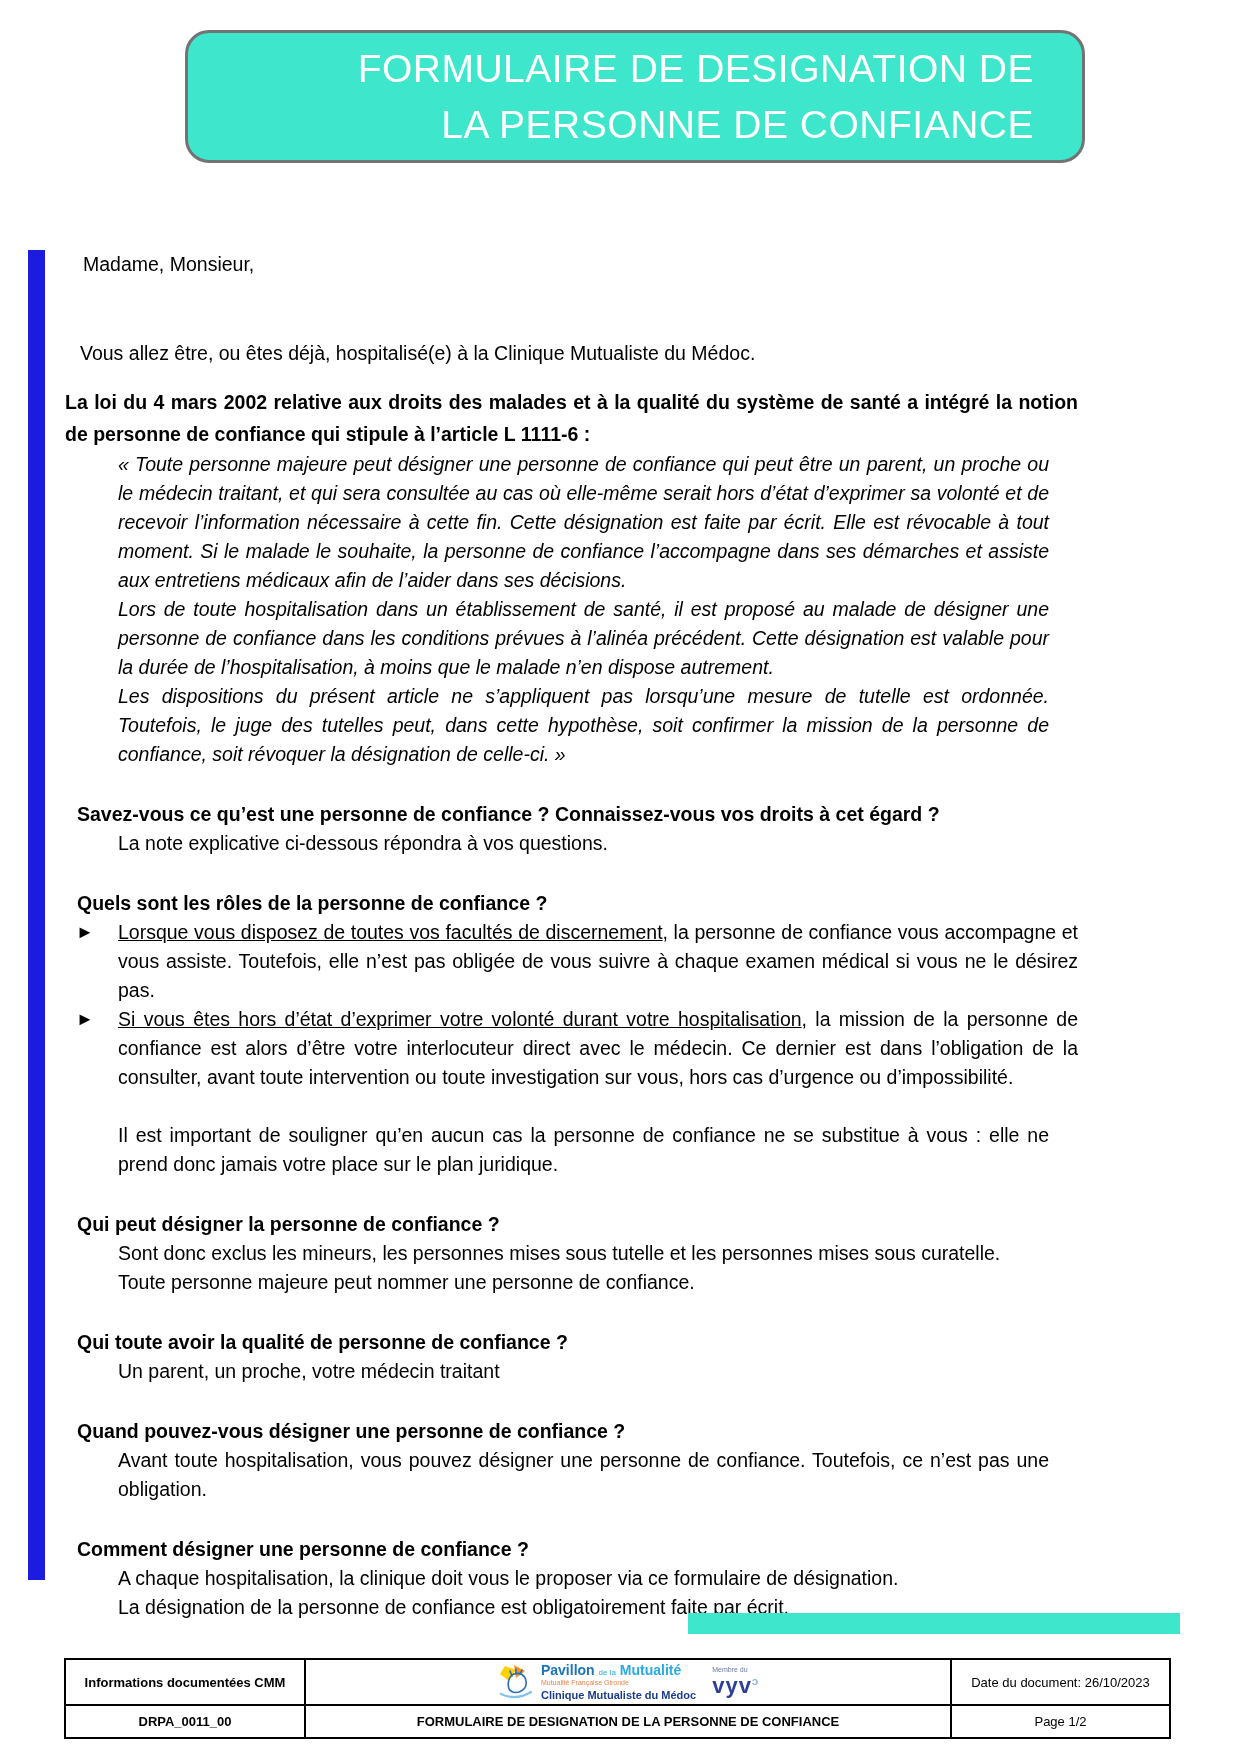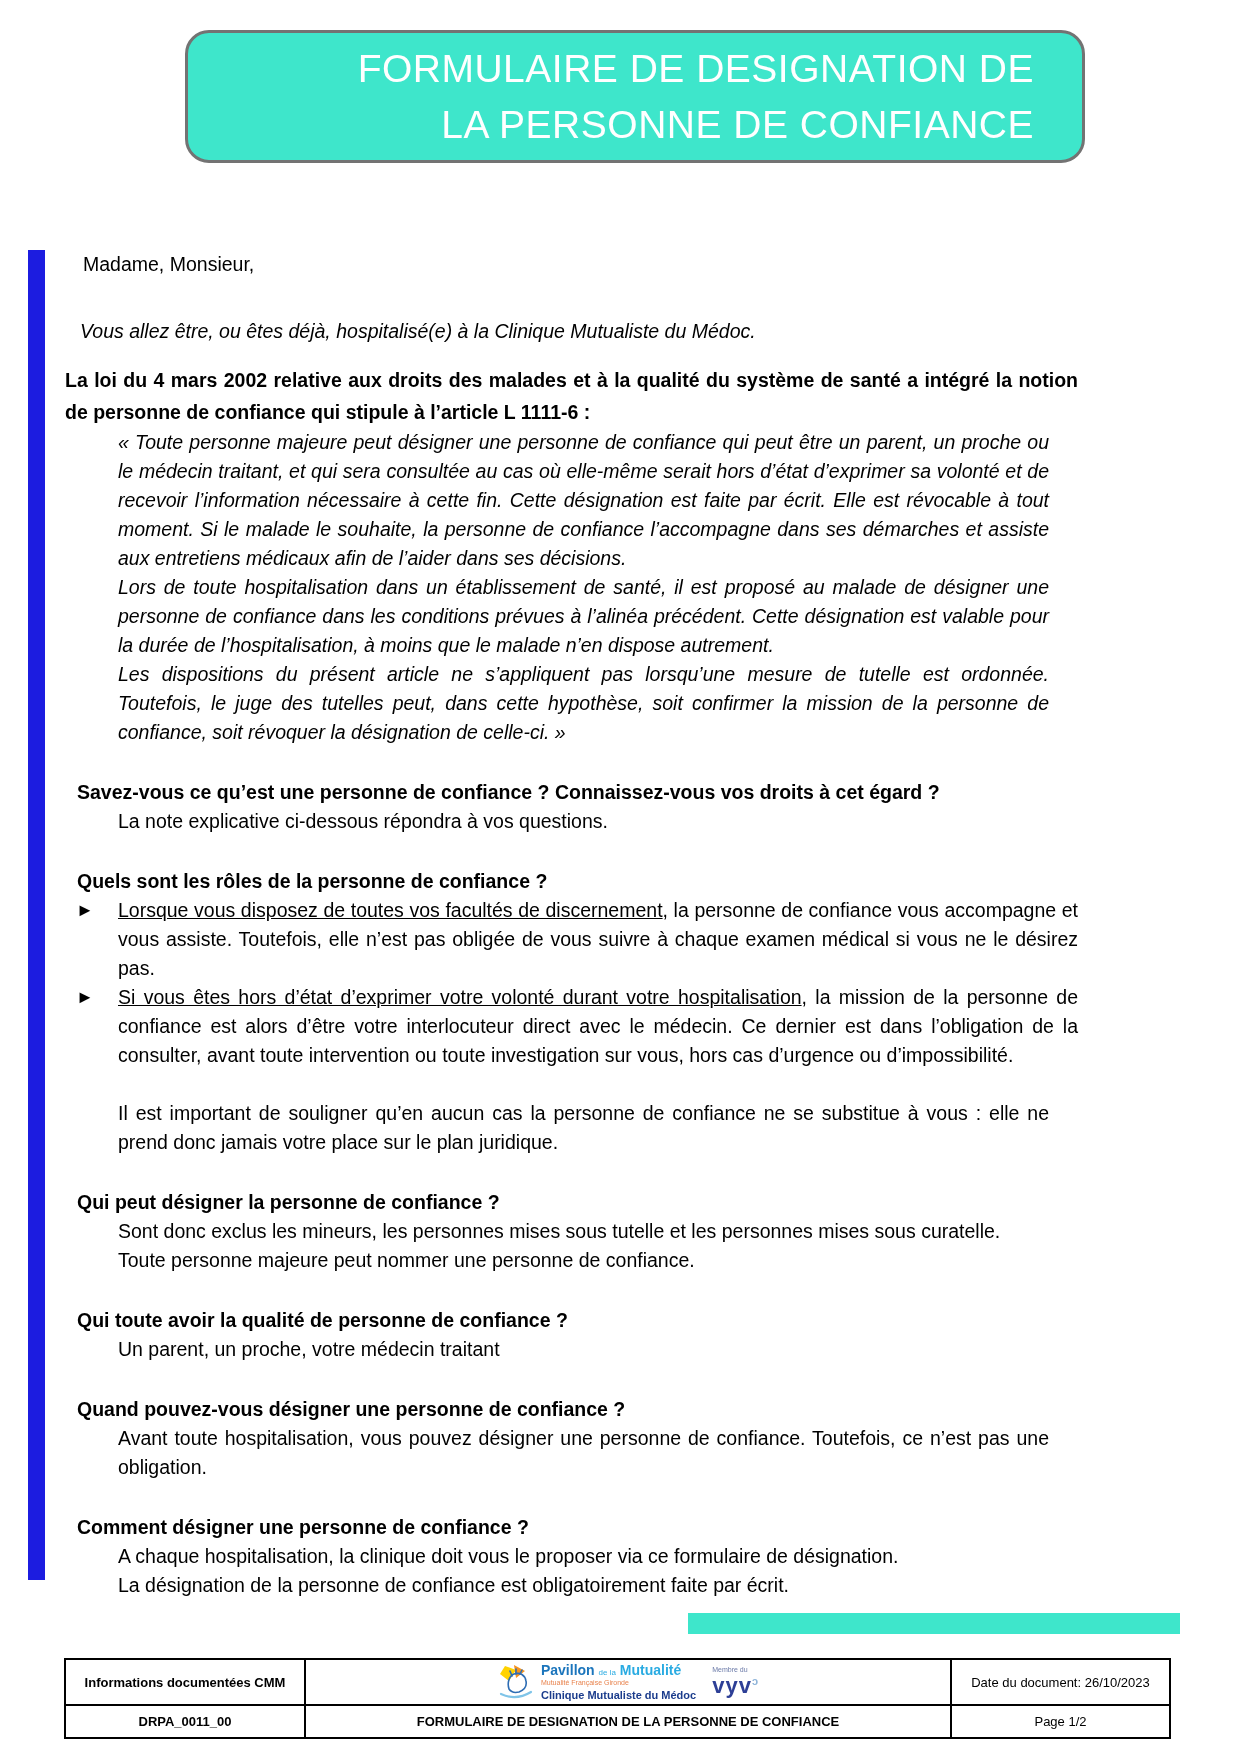--- a/index.html
+++ b/index.html
@@ -41,21 +41,21 @@
   }
 
   
   .content {
     position:absolute; left:65px; top:250px;
     width:1013px;
     font-size:19.5px;
     line-height:29px;
   }
   .salutation { margin-left:18px; }
-  .hospital-line { margin-left:15px; margin-top:38px;font-style:italic; }
+  .hospital-line { margin-left:15px; margin-top:60px; }
   .law-intro {
     margin-top:18px;
     font-weight:bold;
     text-align:justify;
     line-height:32px;
   }
   .quote {
     margin-left:53px;
     width:931px;
     font-style:italic;

